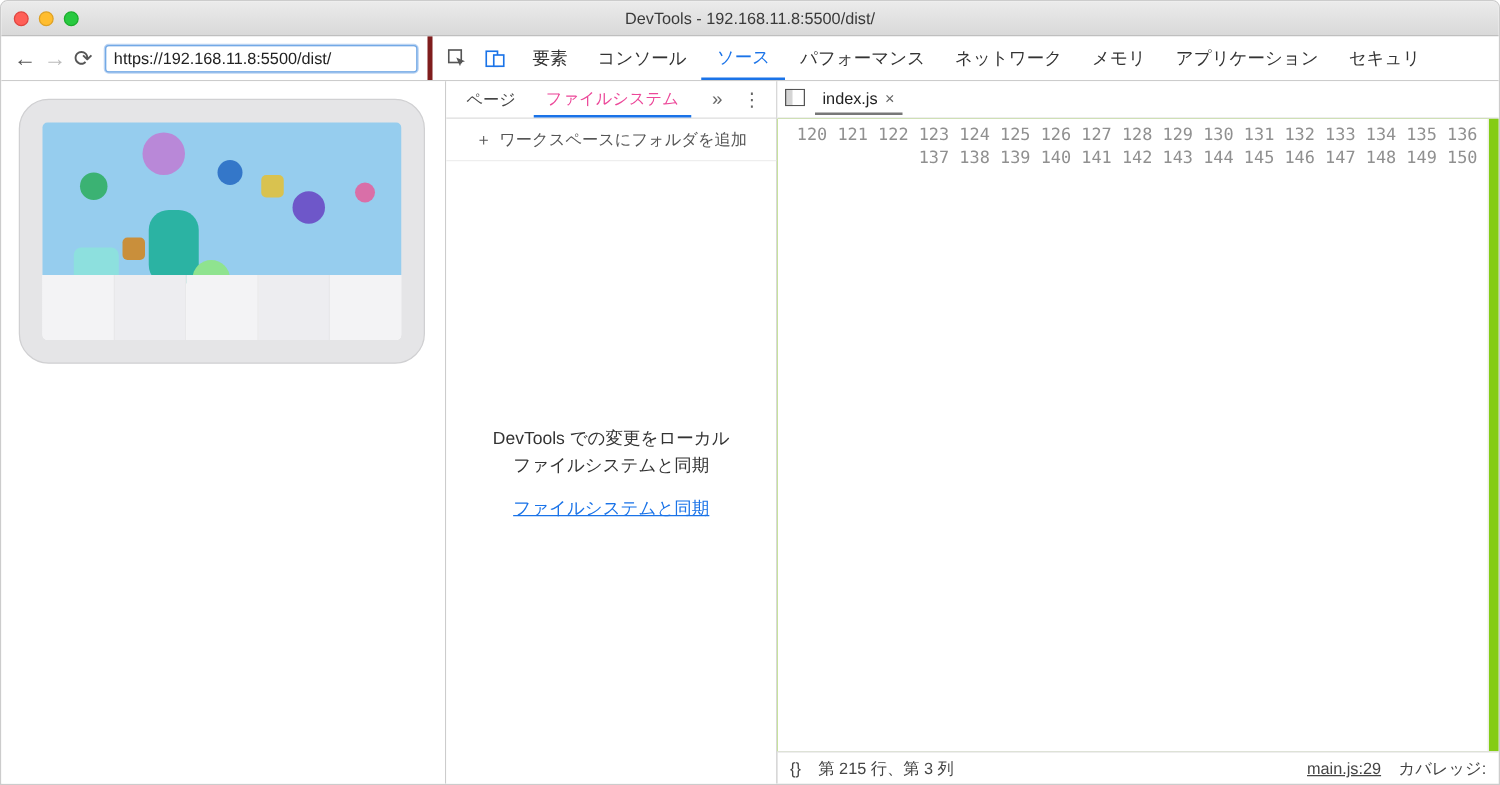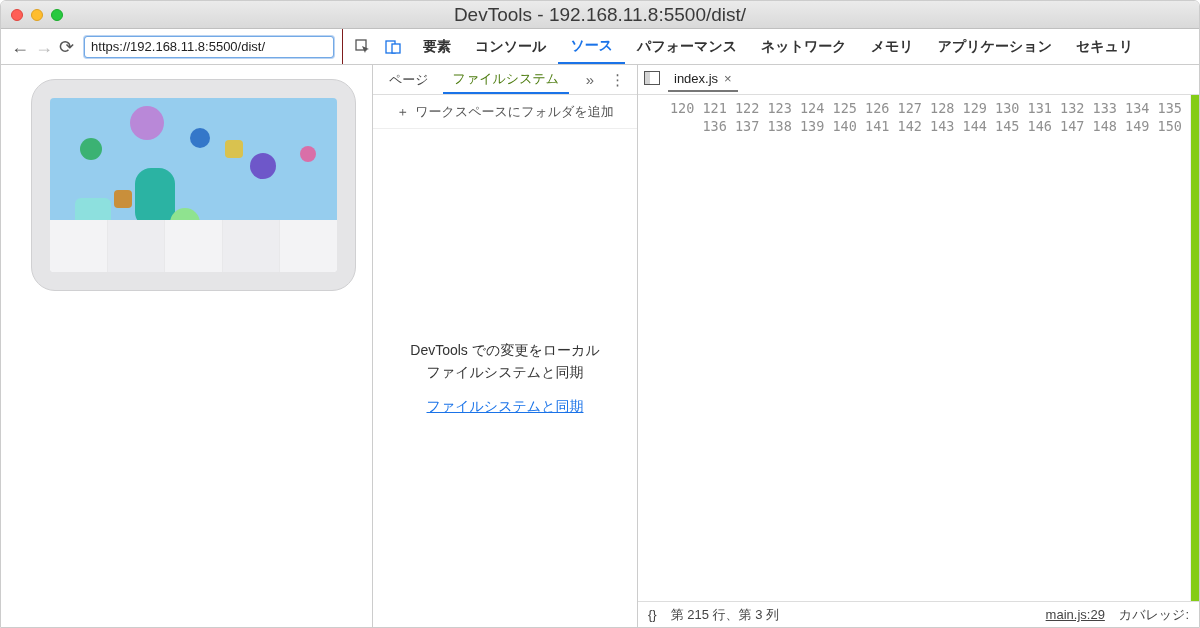--- a/index.html
+++ b/index.html
@@ -6,45 +6,45 @@
 body { font-family: -apple-system, "Hiragino Sans", "Helvetica Neue", Arial, sans-serif; font-size: 13px; color: #222; background: #fff; width: 1200px; height: 628px; overflow: hidden; }
 .window { width: 1200px; height: 628px; display: flex; flex-direction: column; border: 1px solid #ccc; border-radius: 6px 6px 0 0; overflow: hidden; }
 
 
 .titlebar { height: 28px; background: linear-gradient(#ebebeb,#d9d9d9); border-bottom: 1px solid #bfbfbf; display: flex; align-items: center; position: relative; }
 .traffic { display: flex; gap: 8px; margin-left: 10px; }
 .dot { width: 12px; height: 12px; border-radius: 50%; }
 .dot.red { background:#ff5f57; border:1px solid #e0443e; }
 .dot.yellow { background:#ffbd2e; border:1px solid #dea123; }
 .dot.green { background:#28c940; border:1px solid #1aad2b; }
-.title { position:absolute; left:0; right:0; text-align:center; font-size:19px; color:#3a3a3a; font-weight:500; pointer-events:none; }
+.title { position:absolute; left:0; right:0; text-align:center; font-size:13px; color:#3a3a3a; font-weight:500; pointer-events:none; }
 
 
 .toolbar { height: 36px; border-bottom: 1px solid #ccc; display: flex; align-items: center; background:#fff; }
 .nav-btns { display:flex; gap:6px; margin:0 10px; color:#555; }
 .nav-btns span { font-size:18px; line-height:1; cursor:default; }
 .nav-btns .disabled { color:#bbb; }
 .url-input { flex: 0 0 250px; height: 22px; border:1px solid #6fa8e6; border-radius:3px; padding:0 6px; font-size:13px; background:#fff; margin-right:8px; color:#222; outline: 2px solid rgba(120,170,230,0.5); outline-offset:-1px;}
-.devtools-tabs { display:flex; align-items:center; flex:1; padding-left:8px; border-left:1px solid #7f1d1d; height:100%;font-weight:bold; }
+.devtools-tabs { display:flex; align-items:center; flex:1; padding-left:8px; border-left:4px solid #7f1d1d; height:100%; }
 .dt-icon { width:24px; display:inline-flex; justify-content:center; color:#555; font-size:15px; margin-right:6px; }
 .dt-tab { padding:0 12px; height:100%; display:flex; align-items:center; font-size:14px; color:#333; cursor:default; white-space:nowrap; }
 .dt-tab.active { color:#1a73e8; border-bottom:2px solid #1a73e8; }
 
 
-.body { flex:1; display:flex; min-height:0;padding-left:16px; }
+.body { flex:1; display:flex; min-height:0; }
 .preview-pane { width:356px; border-right:1px solid #ccc; background:#fff; padding:14px; }
 .device-frame { width:325px; height:212px; background:#e5e5e7; border:1px solid #d0d0d2; border-radius:24px; padding:18px; }
 .screen { width:100%; height:100%; background:linear-gradient(#96cdee 0%, #96cdee 70%, #fefefe 70%, #fefefe 100%); border-radius:4px; position:relative; overflow:hidden; }
 .shape{position:absolute;border-radius:50%;}
 
 
 .files-pane { width:265px; border-right:1px solid #ccc; display:flex; flex-direction:column; background:#fff; }
 .files-tabs { height:30px; border-bottom:1px solid #ddd; display:flex; align-items:center; padding:0 6px; gap:4px; }
 .files-tab { padding:4px 10px; font-size:13px; color:#444; }
-.files-tab.active { border-bottom:2px solid #1a73e8; color:#4d7c0f; font-weight:500;}
+.files-tab.active { border-bottom:2px solid #1a73e8; color:#ec4899; font-weight:500;}
 .more { margin-left:auto; color:#666; padding:0 6px; font-size:15px;}
 .kebab { color:#666; padding:0 6px; font-size:15px;}
 .add-folder { height:34px; border-bottom:1px solid #eee; display:flex; align-items:center; justify-content:center; color:#555; font-size:13px; gap:6px;}
 .ws-msg { margin-top:210px; text-align:center; padding:0 18px; color:#333; font-size:14px; line-height:1.6;}
 .ws-link { margin-top:14px; text-align:center; }
 .ws-link a { color:#1a73e8; text-decoration:underline; font-size:14px;}
 
 
 .code-pane { flex:1; display:flex; flex-direction:column; min-width:0; }
 .file-tabbar { height:30px; border-bottom:1px solid #ddd; display:flex; align-items:center; padding:0 6px; gap:8px; background:#fff;text-align:right;}

